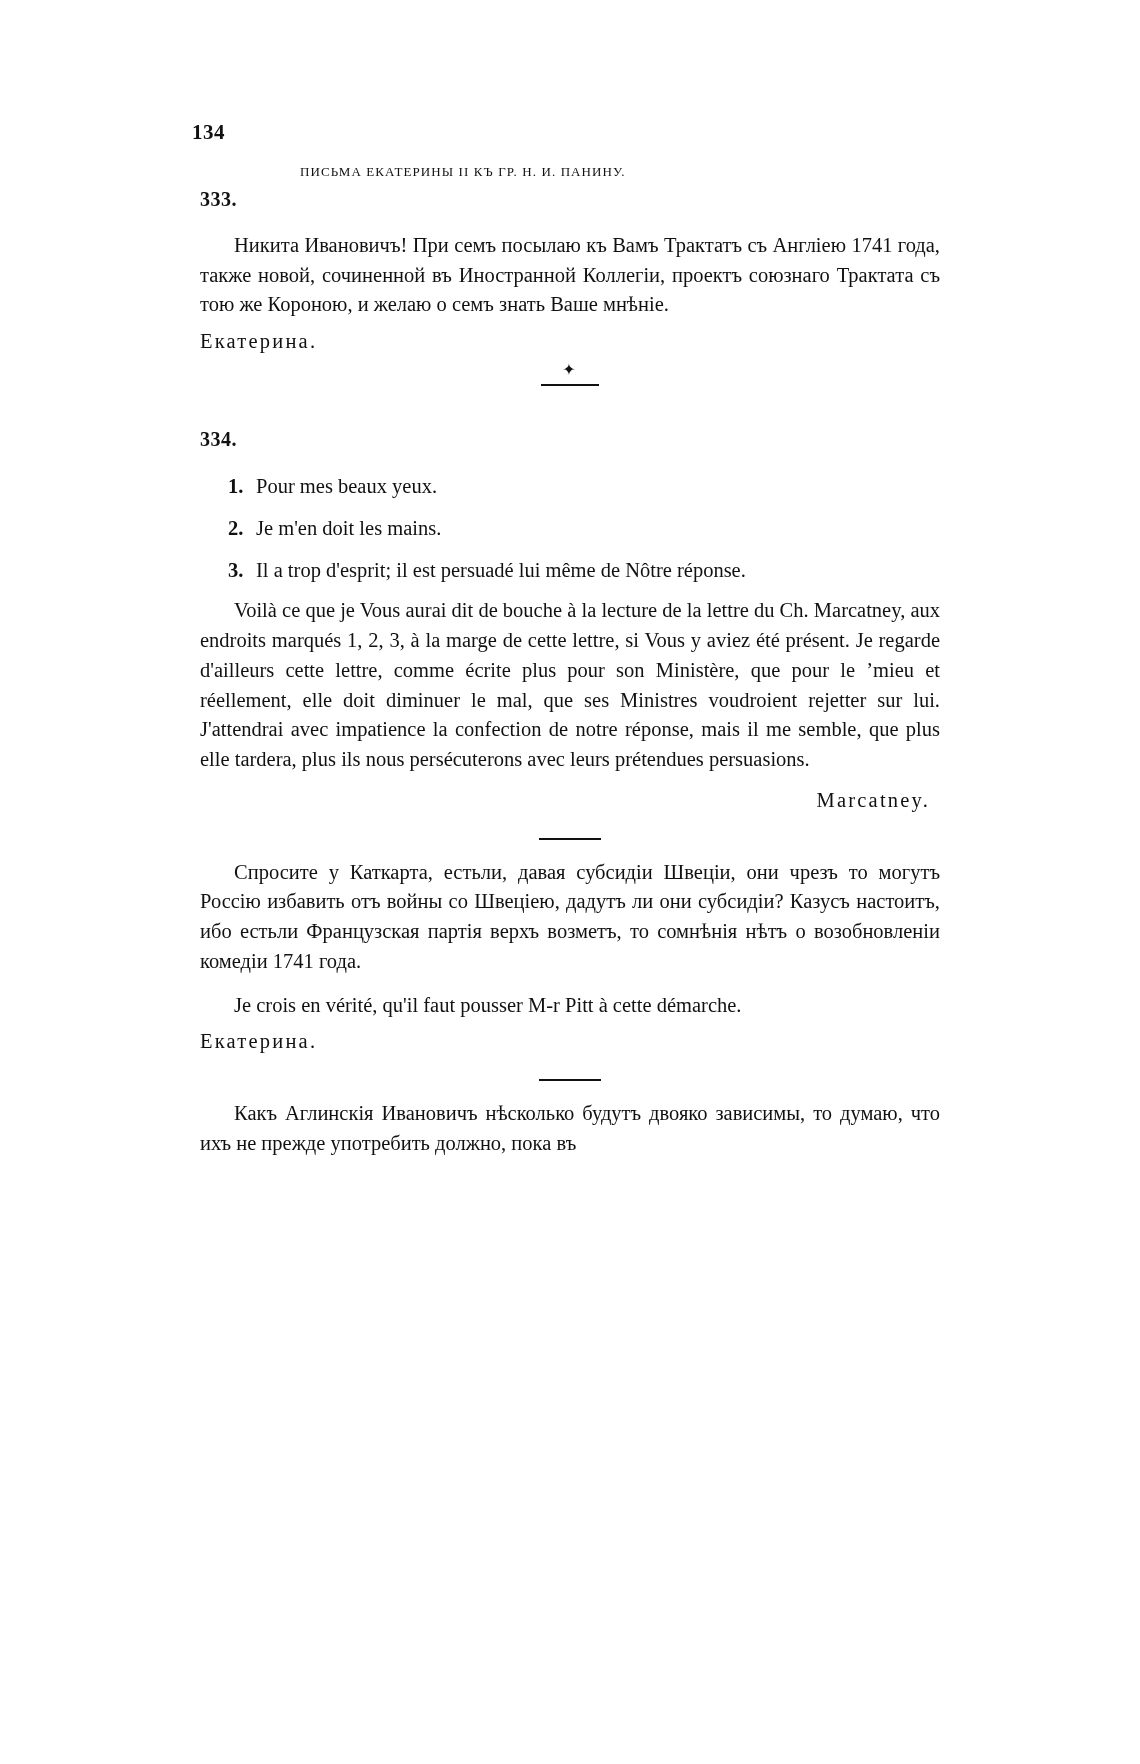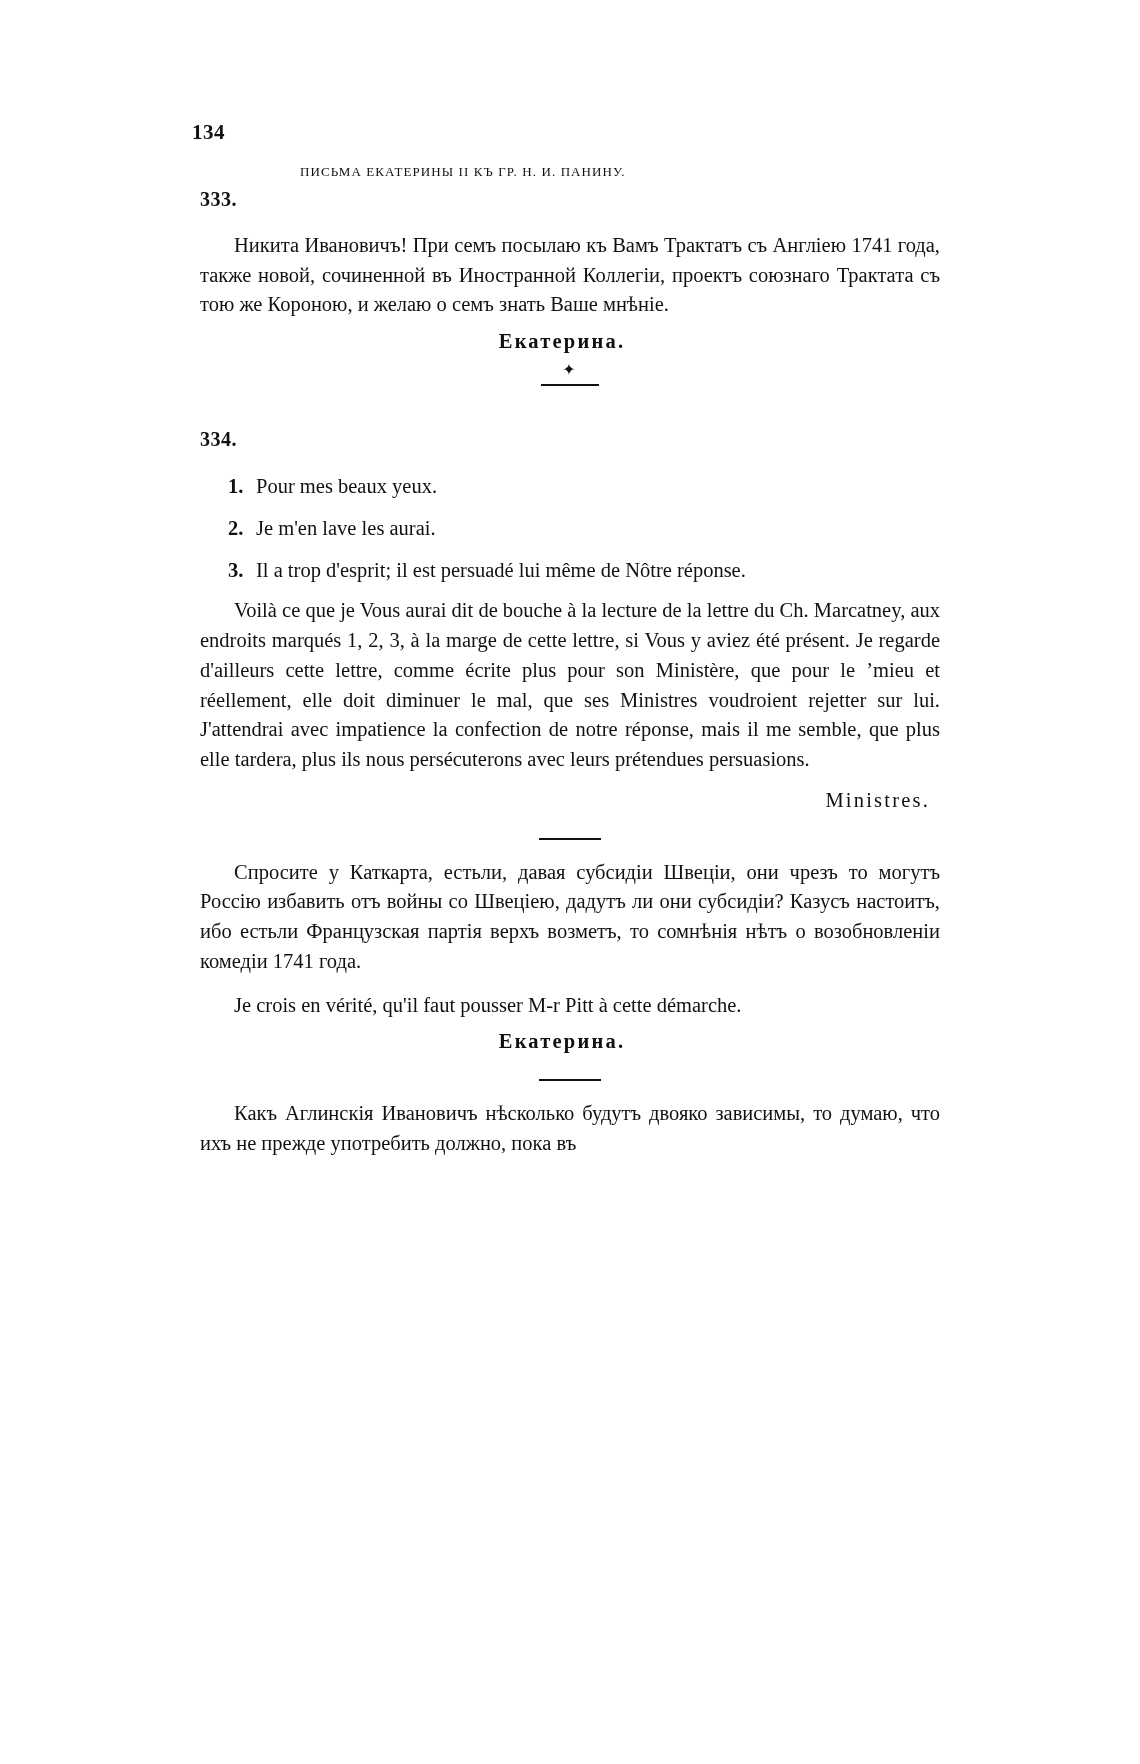--- a/index.html
+++ b/index.html
@@ -65,26 +65,25 @@
     font-size: 20.5px;
     line-height: 1.45;
     margin: 0 0 2px 0;
     text-align: justify;
     text-justify: inter-word;
   }
   p.indent {
     text-indent: 34px;
   }
   .signature {
-    text-align: center;
+    text-align: left;
     font-size: 20.5px;
     letter-spacing: 2.2px;
     margin-top: 10px;
     margin-right: 16px;
-    font-weight: bold;
   }
   .signature-latin {
     text-align: right;
     font-size: 20.5px;
     letter-spacing: 2.2px;
     margin-top: 14px;
     margin-right: 10px;
   }
   .ornament {
     text-align: center;
@@ -153,29 +152,29 @@
 
     <div>
       <div class="section-number">334.</div>
       <ol class="numlist">
         <li>
           <span class="num">1.</span>
           <span>Pour mes beaux yeux.</span>
         </li>
         <li>
           <span class="num">2.</span>
-          <span>Je m'en lave les aurai.</span>
+          <span>Je m'en doit les mains.</span>
         </li>
         <li>
           <span class="num">3.</span>
           <span>Il a trop d'esprit; il est persuadé lui même de Nôtre réponse.</span>
         </li>
       </ol>
       <p class="body indent">Voilà ce que je Vous aurai dit de bouche à la lecture de la lettre du Ch. Marcatney, aux endroits marqués 1, 2, 3, à la marge de cette lettre, si Vous y aviez été présent. Je regarde d'ailleurs cette lettre, comme écrite plus pour son Ministère, que pour le ʼmieu et réellement, elle doit diminuer le mal, que ses Ministres voudroient rejetter sur lui. J'attendrai avec impatience la confection de notre réponse, mais il me semble, que plus elle tardera, plus ils nous persécuterons avec leurs prétendues persuasions.</p>
-      <div class="signature-latin">Ministres.</div>
+      <div class="signature-latin">Marcatney.</div>
       <div class="rule"></div>
     </div>
 
     <div>
       <p class="body indent">Спросите у Каткарта, естьли, давая субсидіи Швеціи, они чрезъ то могутъ Россію избавить отъ войны со Швеціею, дадутъ ли они субсидіи? Казусъ настоитъ, ибо естьли Французская партія верхъ возметъ, то сомнѣнія нѣтъ о возобновленіи комедіи 1741 года.</p>
       <div class="spacer-sm"></div>
       <p class="body indent">Je crois en vérité, qu'il faut pousser M-r Pitt à cette démarche.</p>
       <div class="signature">Екатерина.</div>
       <div class="rule"></div>
     </div>

